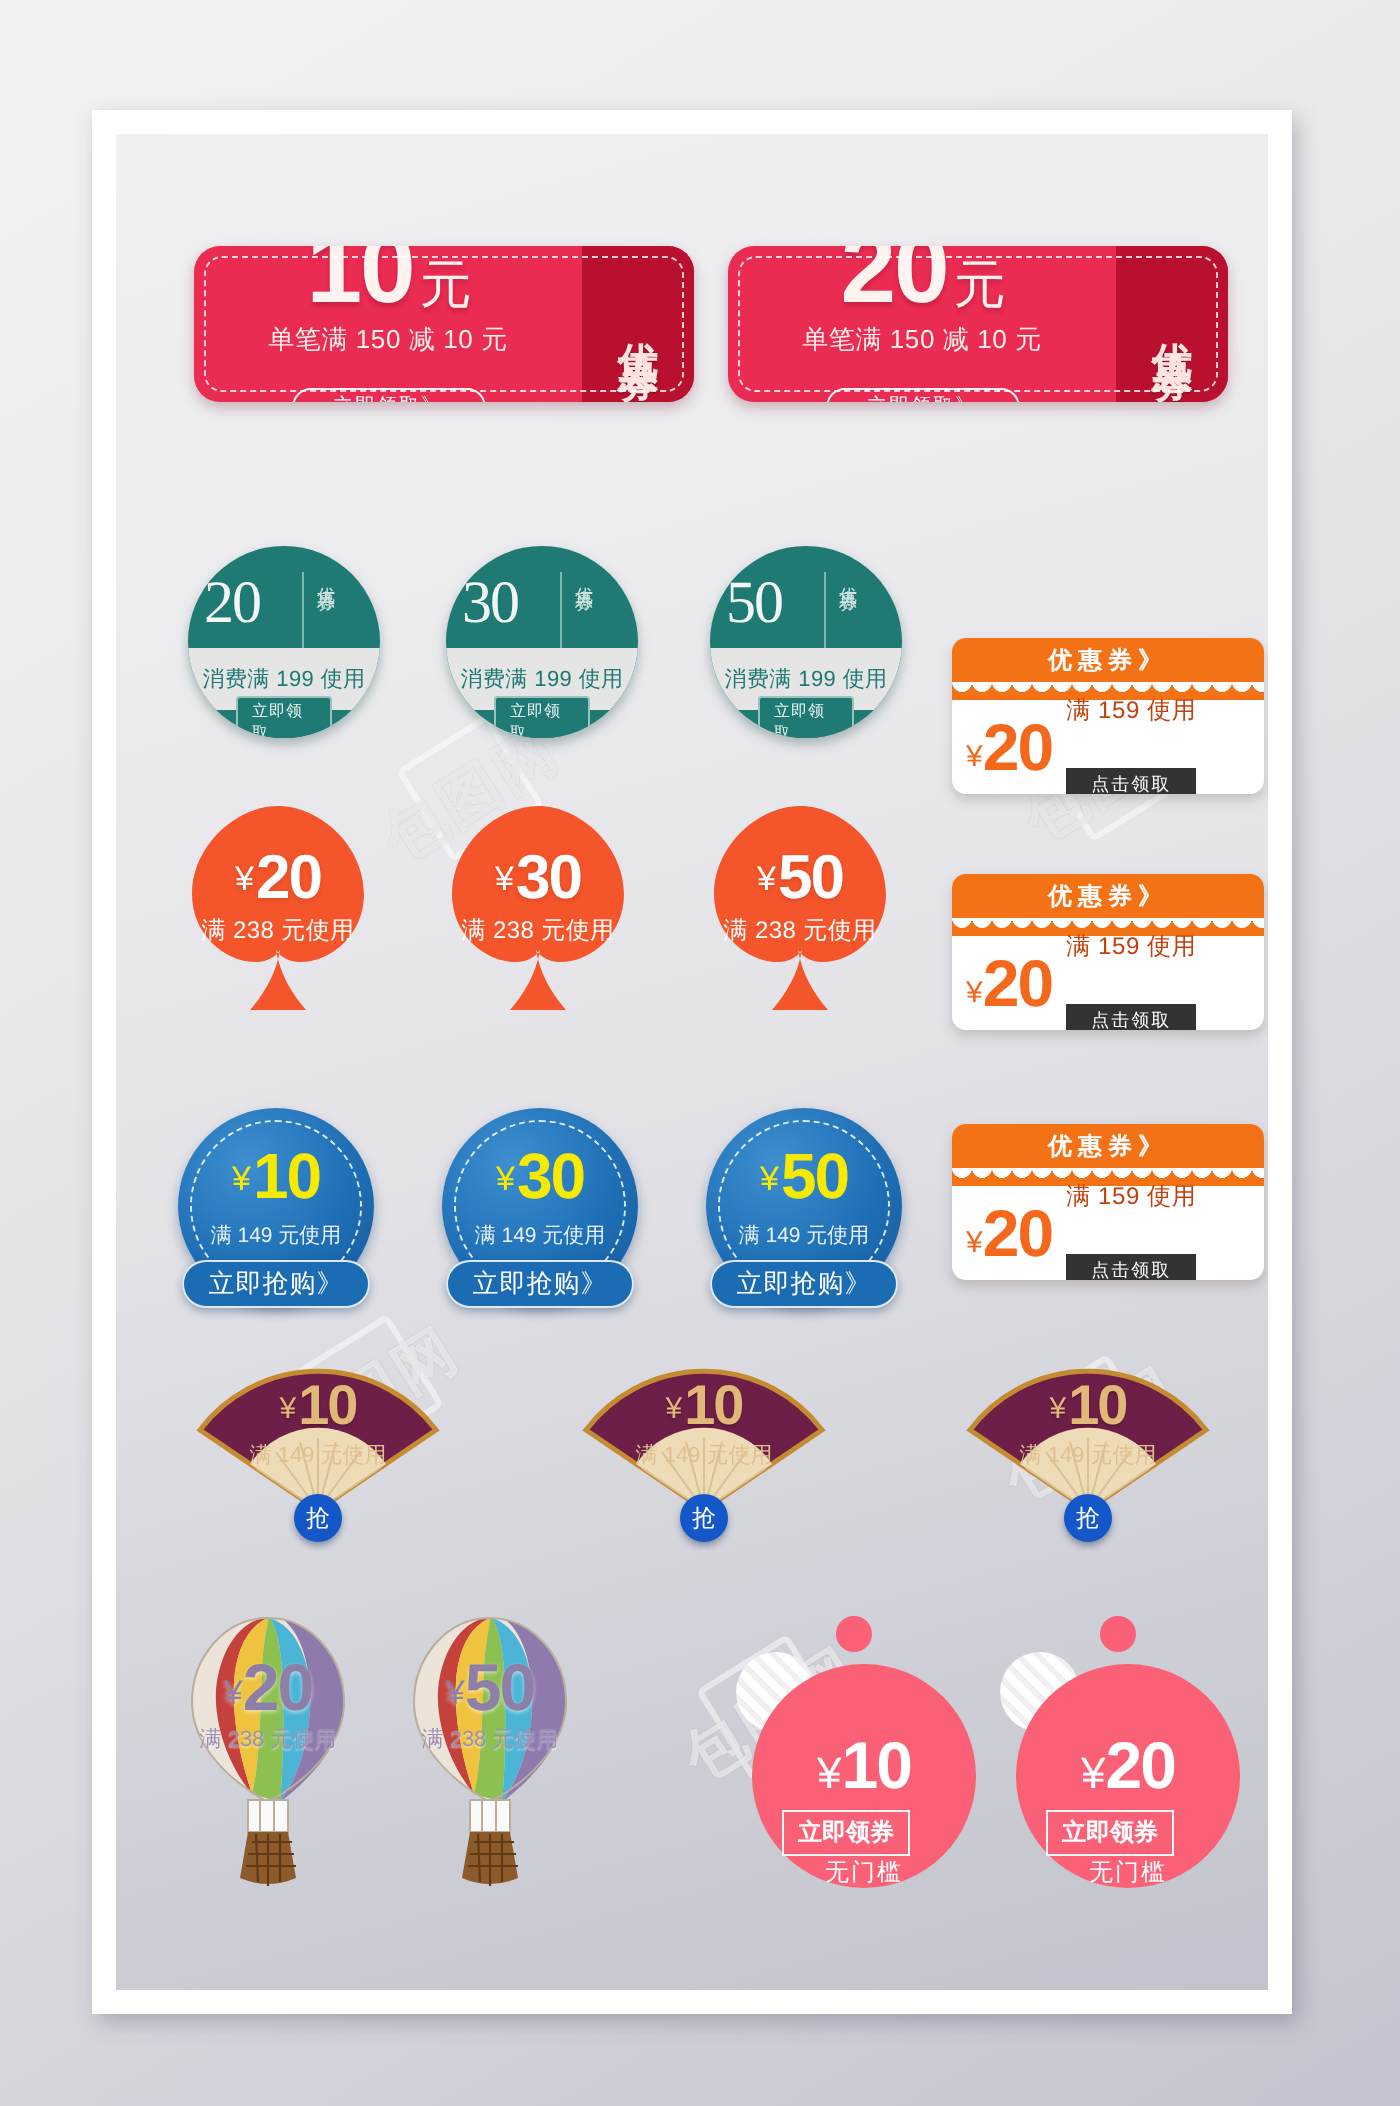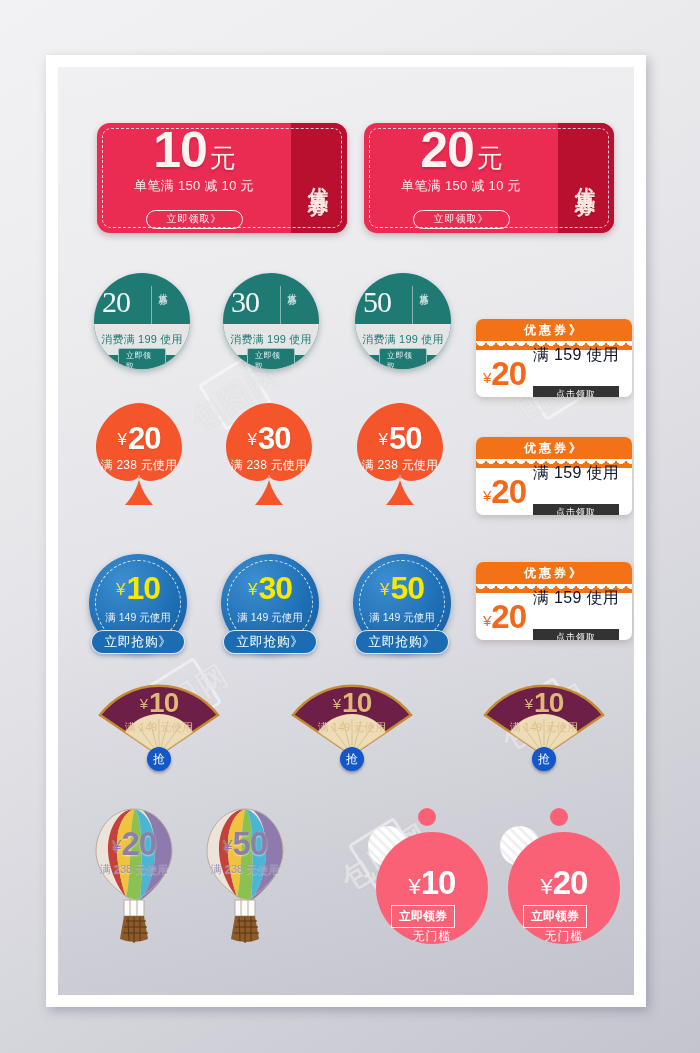--- a/index.html
+++ b/index.html
@@ -21,21 +21,21 @@
     background:linear-gradient(165deg,#f0f0f2 0%,#ececef 25%,#e3e3e8 50%,#cfcfd7 80%,#c3c3cd 100%);
     overflow:hidden;
   }
   .wm{ position:absolute; color:rgba(255,255,255,.55); font-size:30px; font-weight:bold;
        letter-spacing:2px; transform:rotate(-32deg); pointer-events:none; user-select:none;
        text-shadow:0 0 1px rgba(170,170,180,.5); }
   .wmbox{ position:absolute; border:3px solid rgba(255,255,255,.5); border-radius:4px;
           transform:rotate(-32deg); pointer-events:none; }
 
   
-  .redc{ position:absolute; height:110px; border-radius:13px; background:#ea2b52;
+  .redc{ position:absolute; height:78px; border-radius:13px; background:#ea2b52;
          box-shadow:0 3px 7px rgba(120,40,60,.30); overflow:hidden; }
   .redc .dash{ position:absolute; left:5px; top:5px; right:5px; bottom:5px;
                border:1px dashed rgba(255,255,255,.8); border-radius:9px; }
   .redc .stub{ position:absolute; right:0; top:0; bottom:0; width:56px;
                background:#b9102f; display:flex; align-items:center; justify-content:center; }
   .redc .stub span{ writing-mode:vertical-rl; color:#ffe4df; font-size:20px;
                     letter-spacing:5px; font-weight:bold; text-shadow:0 1px 1px rgba(0,0,0,.18); }
   .redc .body{ position:absolute; left:0; top:0; bottom:0; right:56px;
                display:flex; flex-direction:column; align-items:center; justify-content:center; }
   .redc .amt{ color:#fff3ef; font-size:50px; font-weight:bold; line-height:.95;
@@ -101,21 +101,21 @@
               mask-image:radial-gradient(circle 5px at 5px 0, transparent 98%, #000 100%);
               -webkit-mask-size:10px 10px; mask-size:10px 10px;
               -webkit-mask-repeat:repeat-x; mask-repeat:repeat-x; }
   .orng .bd{ position:absolute; left:0; right:0; top:31px; bottom:0; display:flex;
              align-items:center; padding:0 7px; }
   .orng .amt{ color:#f4681c; font-size:33px; font-weight:bold; line-height:1;
               letter-spacing:-1px; }
   .orng .amt i{ font-style:normal; font-size:15px; font-weight:normal;
                 vertical-align:2px; margin-right:1px; }
   .orng .rt{ margin-left:7px; }
-  .orng .cond{ color:#0f172a; font-size:16px; letter-spacing:.3px; }
+  .orng .cond{ color:#c2410c; font-size:12px; letter-spacing:.3px; }
   .orng .btn{ margin-top:20px; background:#333; color:#fff; font-size:9px; text-align:center;
               padding:2px 0; letter-spacing:1px; }
 
   
   .fan{ position:absolute; width:122px; height:84px; }
   .fan svg{ position:absolute; left:0; top:0; }
   .fan .amt{ position:absolute; left:0; right:0; top:12px; text-align:center;
              color:#e0b878; font-size:28px; font-weight:bold; line-height:1; letter-spacing:-1px;
              text-shadow:0 1px 1px rgba(60,10,35,.4); }
   .fan .amt i{ font-style:normal; font-size:15px; font-weight:normal;

